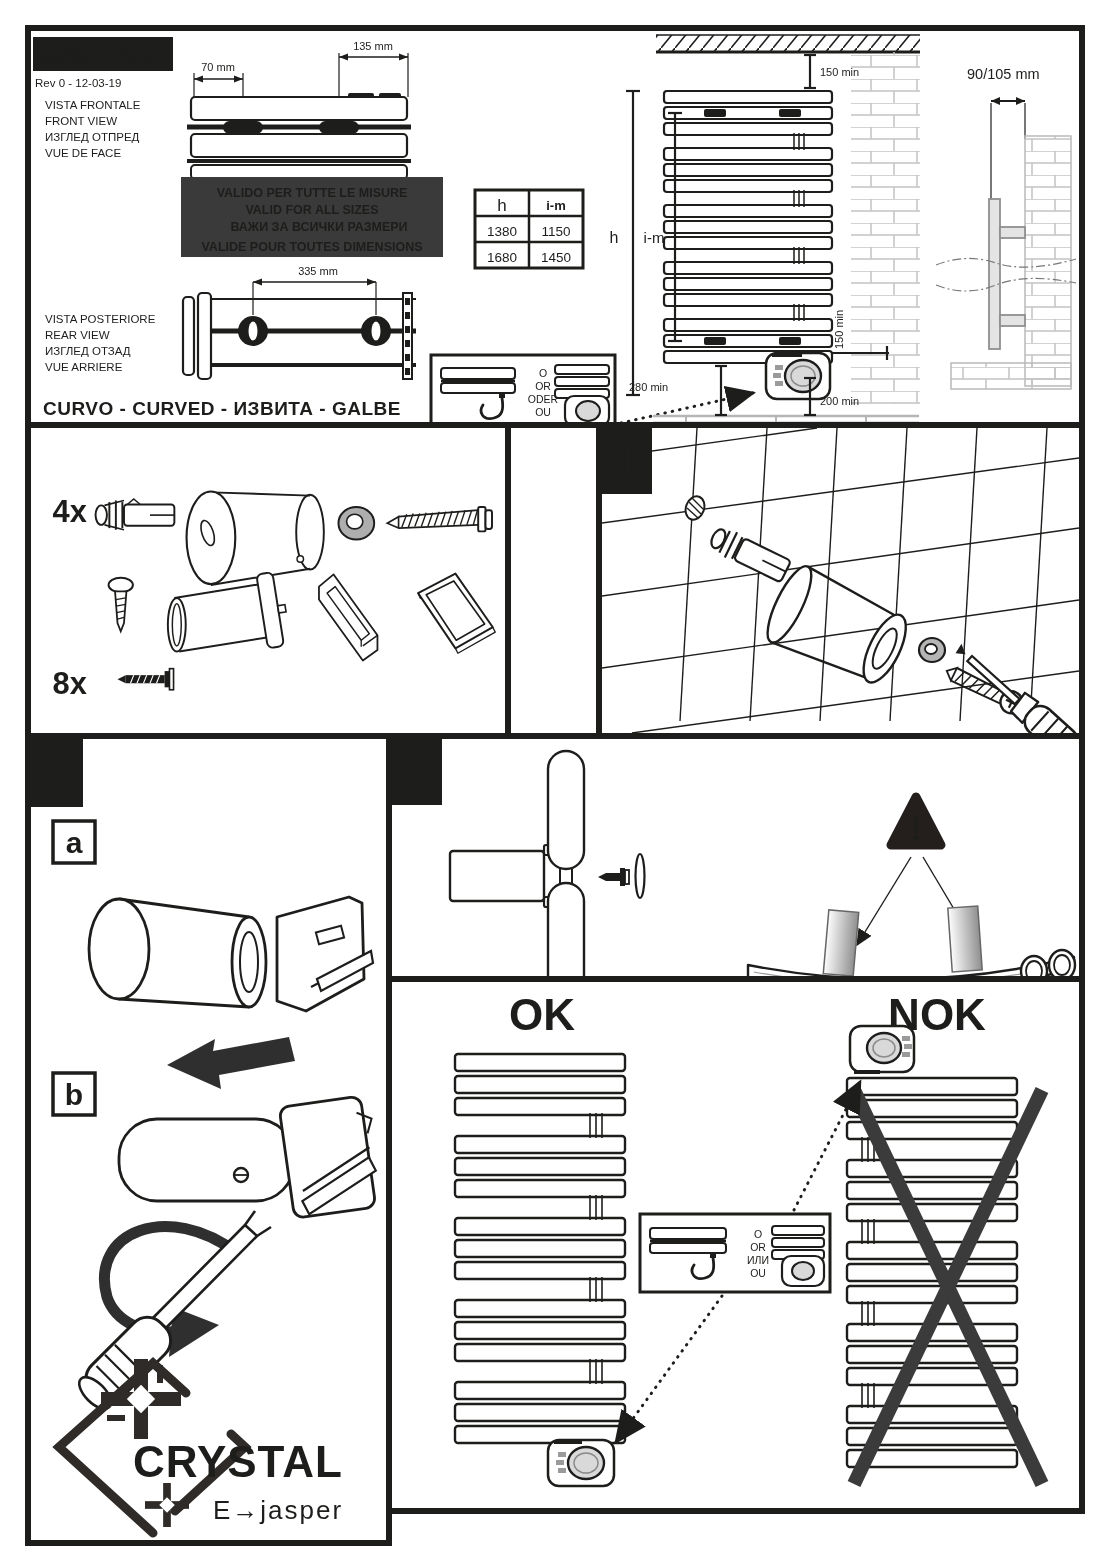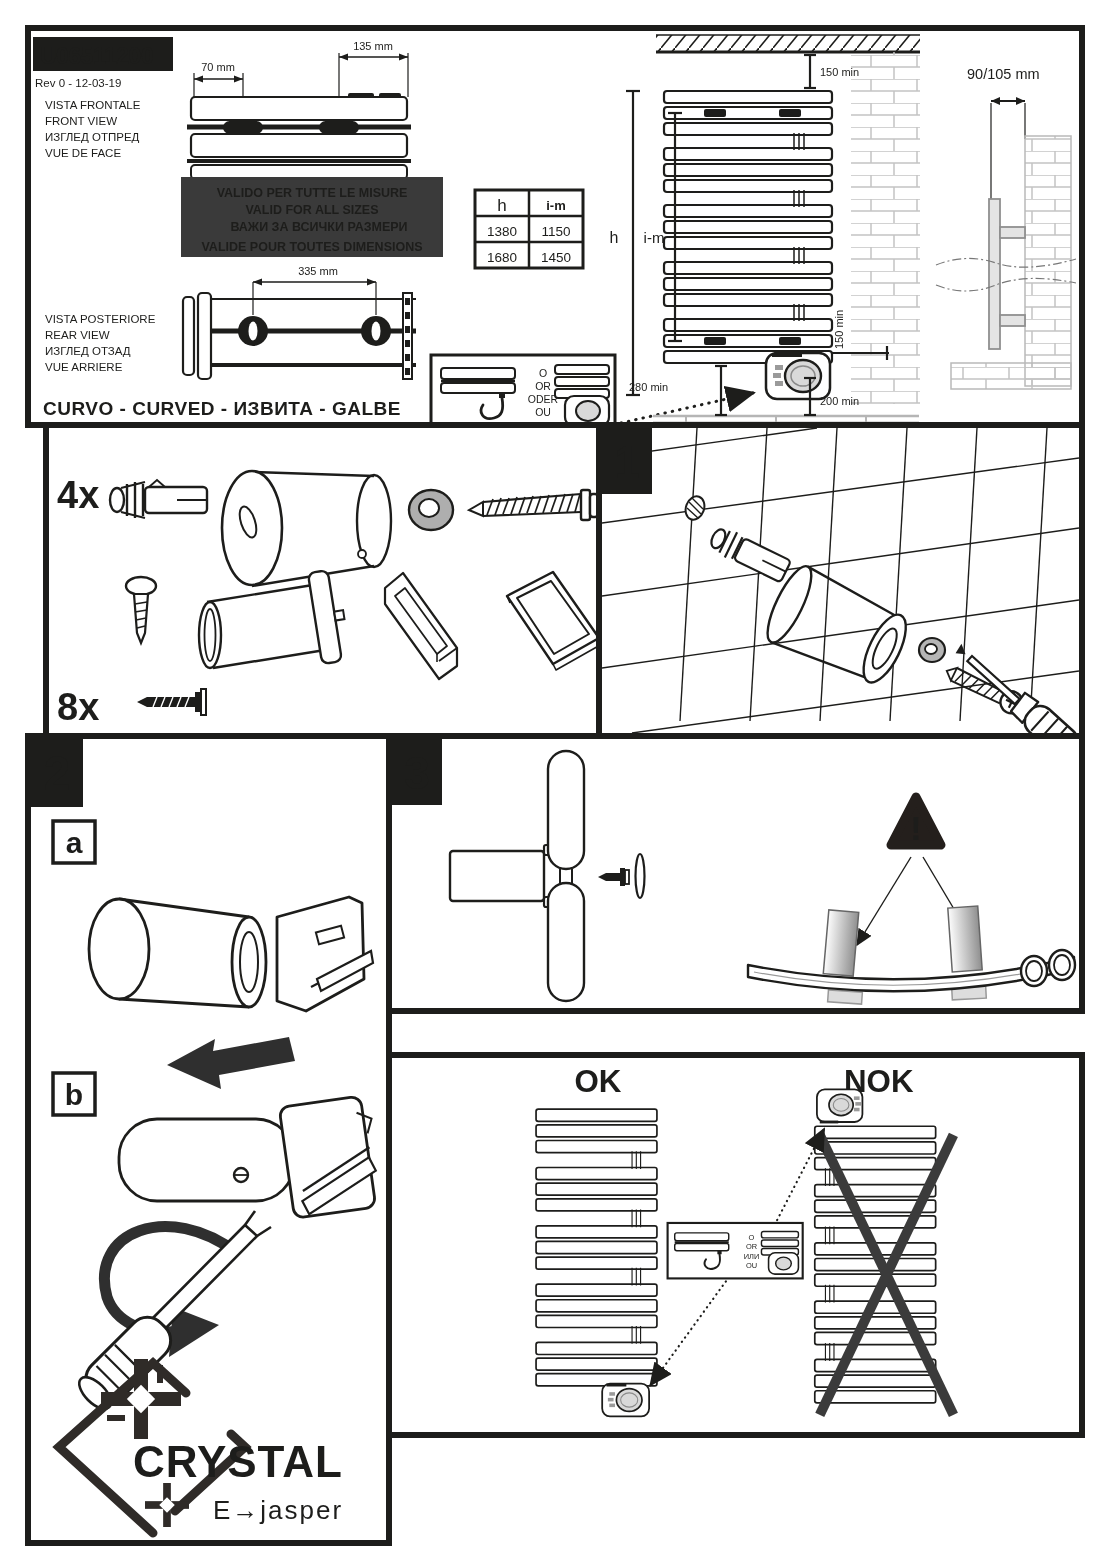--- a/index.html
+++ b/index.html
@@ -217,21 +217,21 @@
         <rect x="920" y="332" width="120" height="26" fill="url(#brickA)" stroke="#b9b9b9" stroke-width="1.5"></rect>
         <rect x="958" y="168" width="11" height="150" fill="#e4e4e4" stroke="#8f8f8f" stroke-width="1.8"></rect>
         <rect x="969" y="196" width="25" height="11" fill="#e4e4e4" stroke="#8f8f8f" stroke-width="1.8"></rect>
         <rect x="969" y="284" width="25" height="11" fill="#e4e4e4" stroke="#8f8f8f" stroke-width="1.8"></rect>
         <path d="M905,234 Q935,222 965,232 T1045,228" fill="none" stroke="#777" stroke-width="1.2" stroke-dasharray="9 3 2 3"></path>
         <path d="M905,254 Q935,266 965,254 T1045,252" fill="none" stroke="#777" stroke-width="1.2" stroke-dasharray="9 3 2 3"></path>
       </g>
     </svg>
   </div>
 
-  <div class="panel" style="left:43px;top:422px;width:577px;height:317px;">
+  <div class="panel" style="left:25px;top:422px;width:486px;height:317px;padding-left:15px;">
     <svg viewBox="0 0 565 305">
       <text x="8" y="80" font-size="38" font-weight="bold">4x</text>
 
       <g fill="#fff" stroke="#1d1d1b">
         <ellipse cx="68" cy="72" rx="7" ry="12" stroke-width="2.4"></ellipse>
         <path d="M72,60 L96,54 M72,84 L96,90" stroke-width="2"></path>
         <line x1="78" y1="56" x2="78" y2="88" stroke-width="2.4"></line>
           <line x1="86" y1="54" x2="86" y2="90" stroke-width="2.4"></line>
           <line x1="94" y1="56" x2="94" y2="88" stroke-width="2.4"></line>
         <rect x="96" y="59" width="62" height="26" rx="4" stroke-width="2.4"></rect>
@@ -493,21 +493,21 @@
         <ellipse cx="642" cy="232" rx="8" ry="10" fill="#fff" stroke="#1d1d1b" stroke-width="1.8"></ellipse>
         <ellipse cx="670" cy="226" rx="13" ry="15" fill="#fff" stroke="#1d1d1b" stroke-width="2.4"></ellipse>
         <ellipse cx="670" cy="226" rx="8" ry="10" fill="#fff" stroke="#1d1d1b" stroke-width="1.8"></ellipse>
       </g>
 
       <rect x="0" y="0" width="50" height="66" fill="#1d1d1b"></rect>
       <text x="25" y="50" font-size="46" font-weight="bold" fill="#fff" text-anchor="middle">3</text>
     </svg>
   </div>
 
-  <div class="panel" style="left:386px;top:1052px;width:699px;height:386px;">
+  <div class="panel" style="left:386px;top:976px;width:699px;height:538px;">
     <svg viewBox="0 0 687 526">
       <defs>
         <marker id="arrF" markerWidth="12" markerHeight="10" refX="10" refY="5" orient="auto">
           <path d="M0,0L11,5L0,10Z" fill="#1d1d1b"></path>
         </marker>
         <g id="tbarsF">
           <rect x="0" y="0" width="170" height="17" rx="3" fill="#fff" stroke="#1d1d1b" stroke-width="2.4"></rect>
           <rect x="0" y="22" width="170" height="17" rx="3" fill="#fff" stroke="#1d1d1b" stroke-width="2.4"></rect>
           <rect x="0" y="44" width="170" height="17" rx="3" fill="#fff" stroke="#1d1d1b" stroke-width="2.4"></rect>
         </g>

